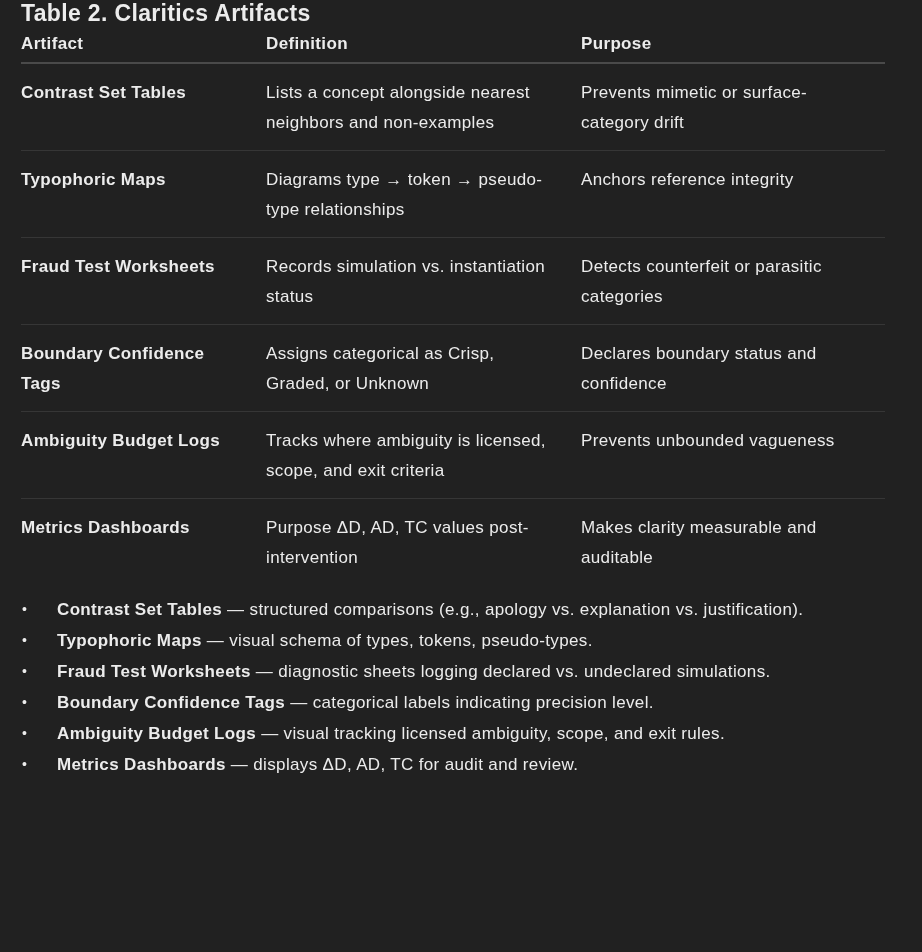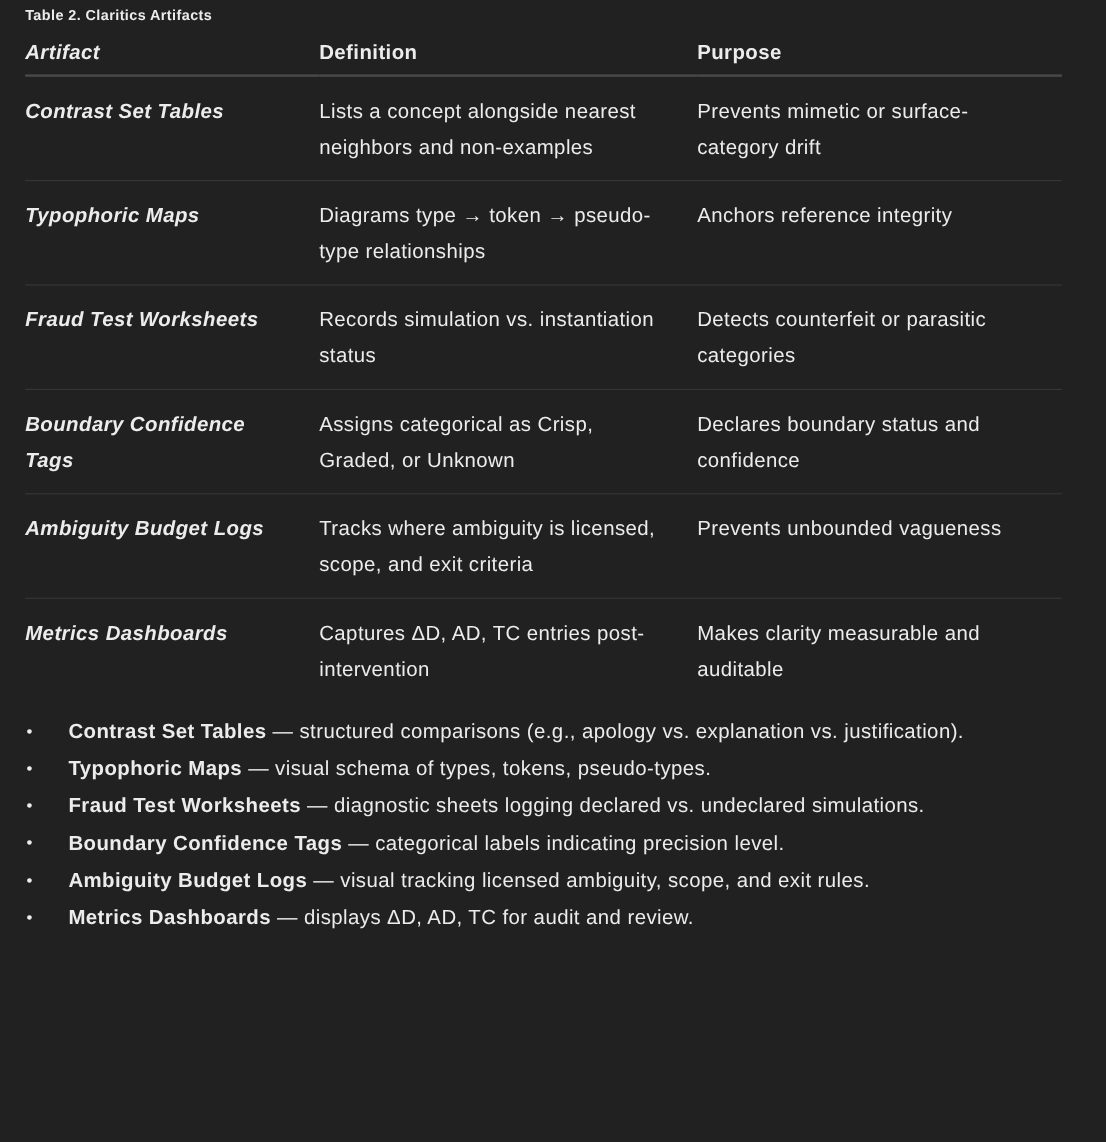--- a/index.html
+++ b/index.html
@@ -16,21 +16,21 @@
       font-size: 17px;
       letter-spacing: 0.35px;
     }
     .wrap {
       position: relative;
       padding-left: 21px;
       width: 864px;
     }
     .title {
       font-weight: 700;
-      font-size: 12px;
+      font-size: 23px;
       line-height: 24px;
       padding-top: 1px;
       margin: 0;
     }
     .subtitle {
       font-style: italic;
       line-height: 24px;
       margin-top: 6px;
       color: #e8e8e8;
     }
@@ -57,21 +57,21 @@
     tr:last-child td {
       border-bottom: none;
     }
     td.artifact {
       font-weight: 700;
     }
     col.c1 { width: 245px; }
     col.c2 { width: 315px; }
     col.c3 { width: 304px; }
     td.c2, th.c2, td.c3, th.c3 { padding-right: 24px; }
-    td.artifact, th.c1 { padding-right: 24px; font-style: italic; }
+    td.artifact, th.c1 { padding-right: 24px; }
     .legend-title {
       font-weight: 700;
       line-height: 24px;
       margin-top: 41px;
     }
     ul {
       list-style: none;
       margin: 9px 0 0 0;
       padding: 0;
     }
@@ -129,21 +129,21 @@
         <td class="c2">Assigns categorical as Crisp, Graded, or Unknown</td>
         <td class="c3">Declares boundary status and confidence</td>
       </tr>
       <tr>
         <td class="artifact">Ambiguity Budget Logs</td>
         <td class="c2">Tracks where ambiguity is licensed, scope, and exit criteria</td>
         <td class="c3">Prevents unbounded vagueness</td>
       </tr>
       <tr>
         <td class="artifact">Metrics Dashboards</td>
-        <td class="c2">Captures ΔD, AD, TC entries post-intervention</td>
+        <td class="c2">Purpose ΔD, AD, TC values post-intervention</td>
         <td class="c3">Makes clarity measurable and auditable</td>
       </tr>
     </tbody>
   </table>
 
   <ul>
     <li>
       <span class="bullet">•</span>
       <span class="term">Contrast Set Tables</span><span> — </span><span>structured comparisons (e.g., apology vs. explanation vs. justification).</span>
     </li>

